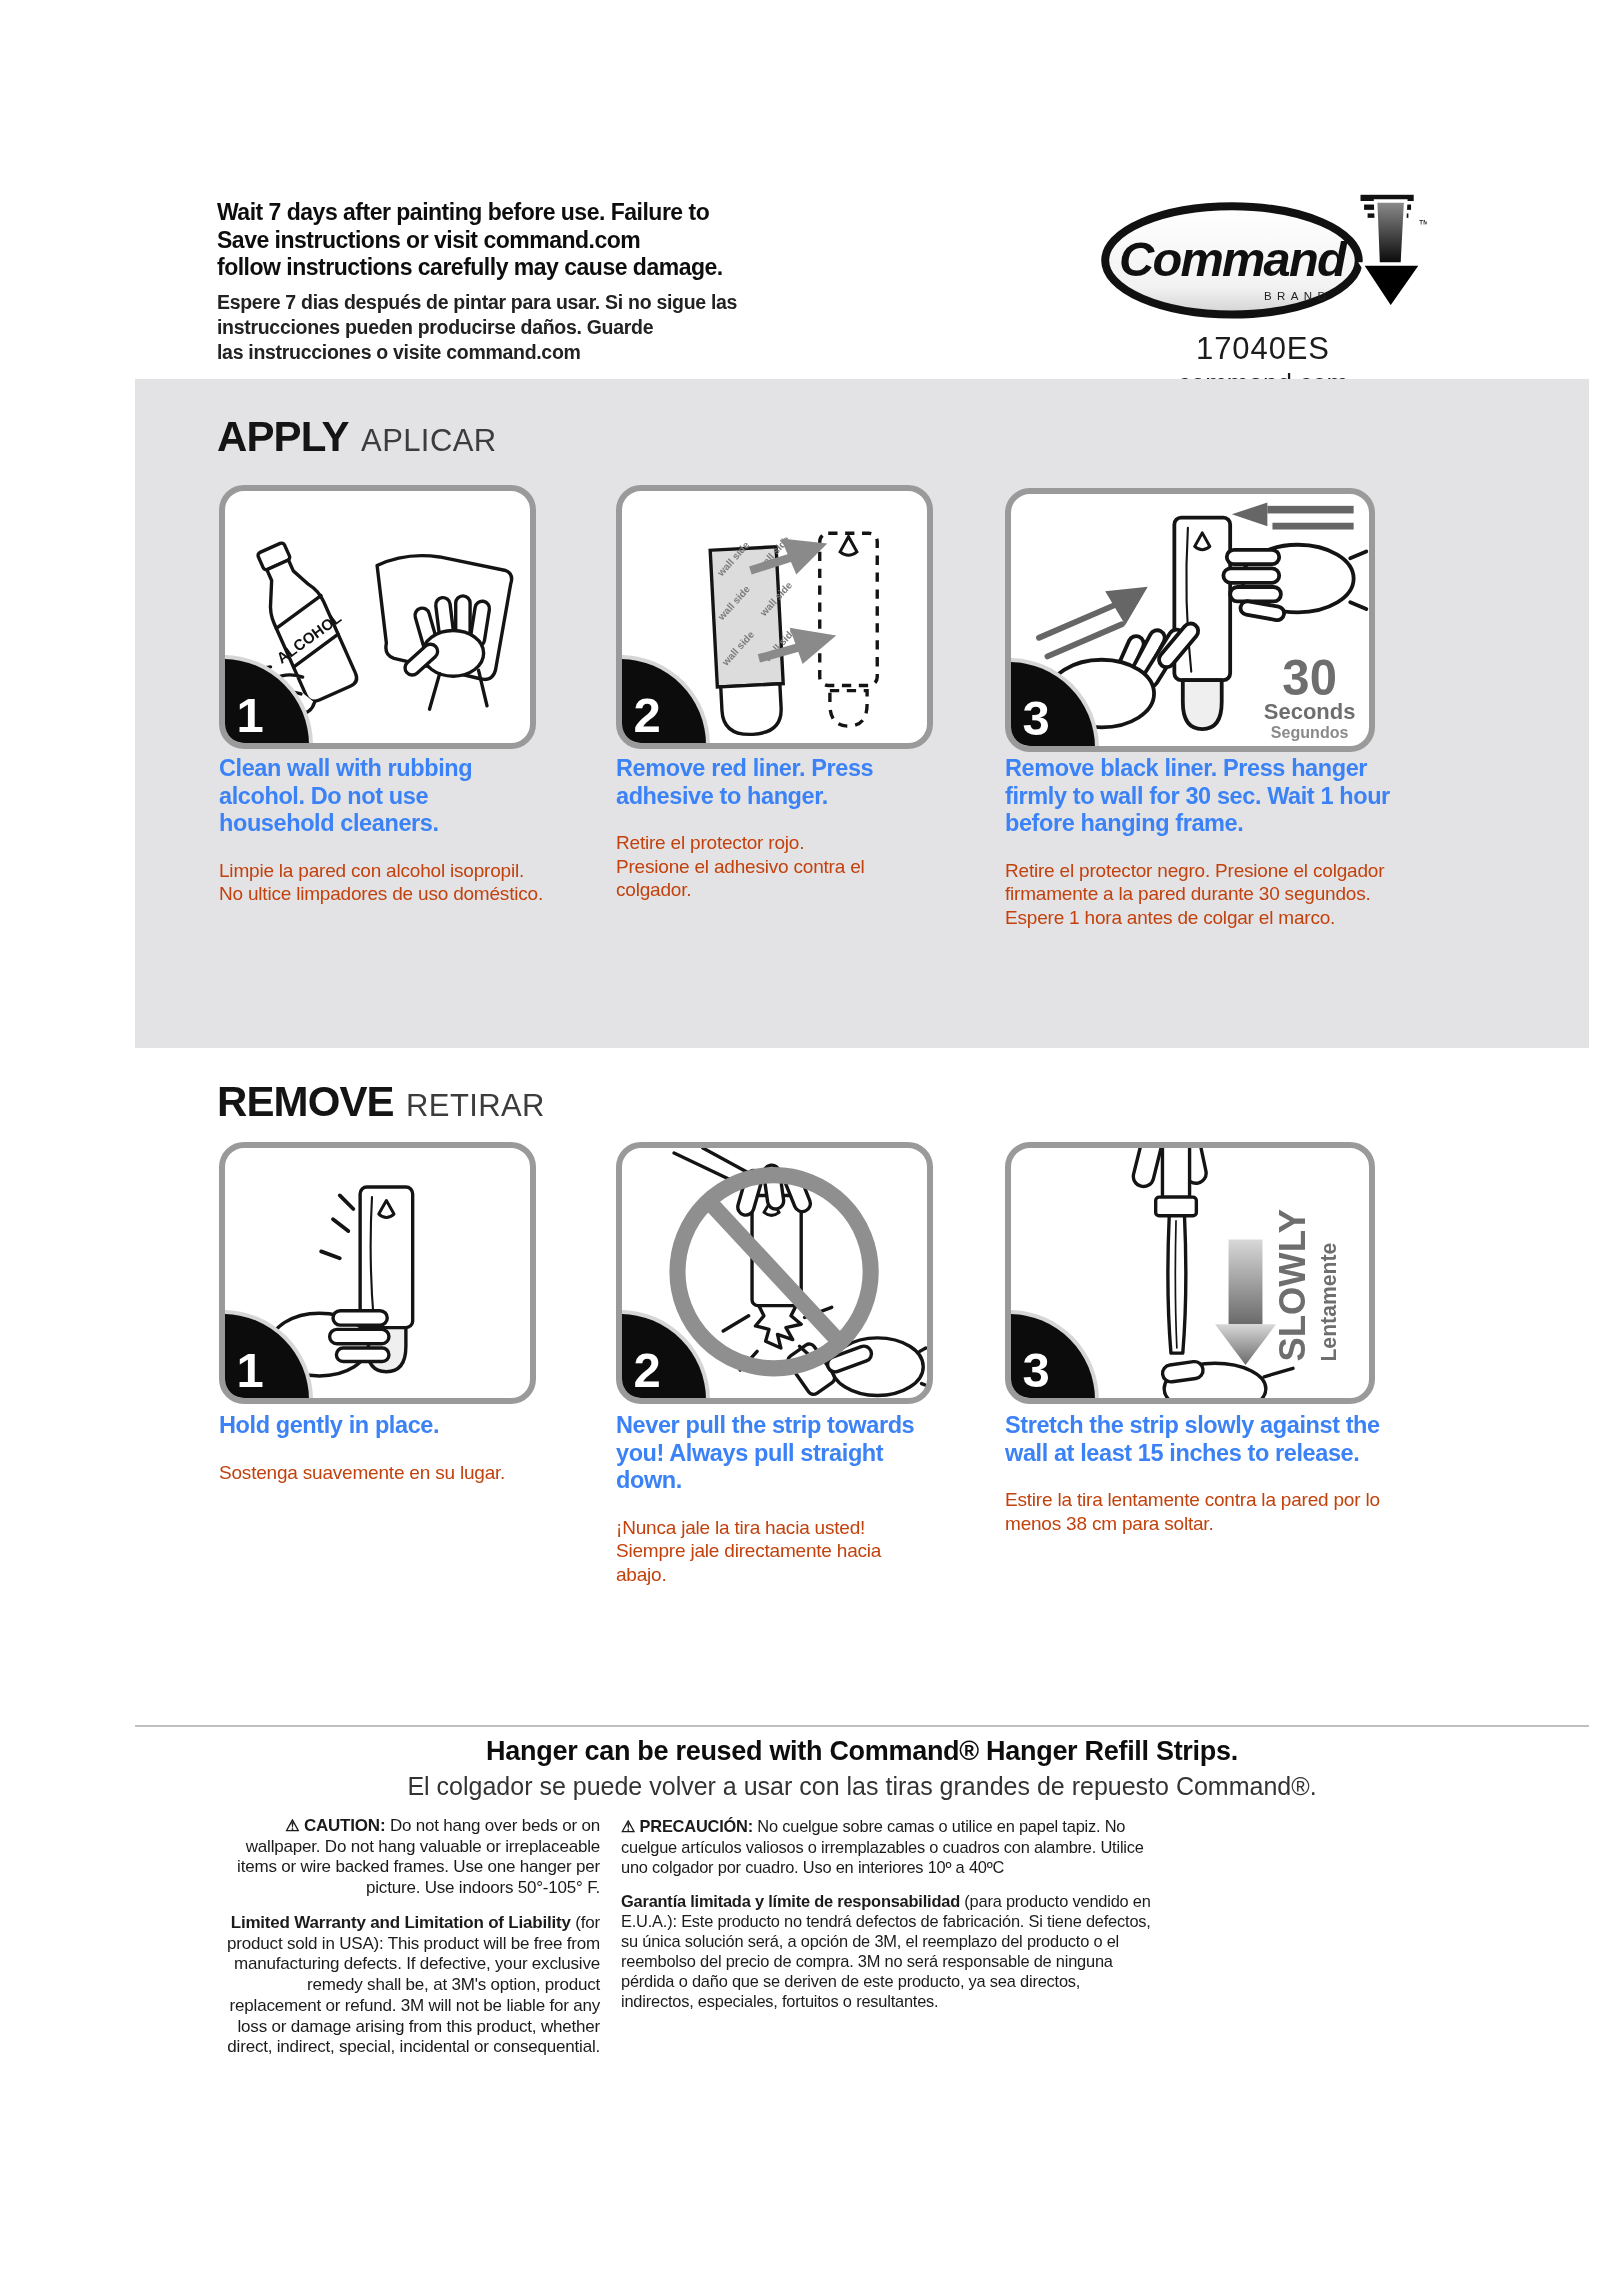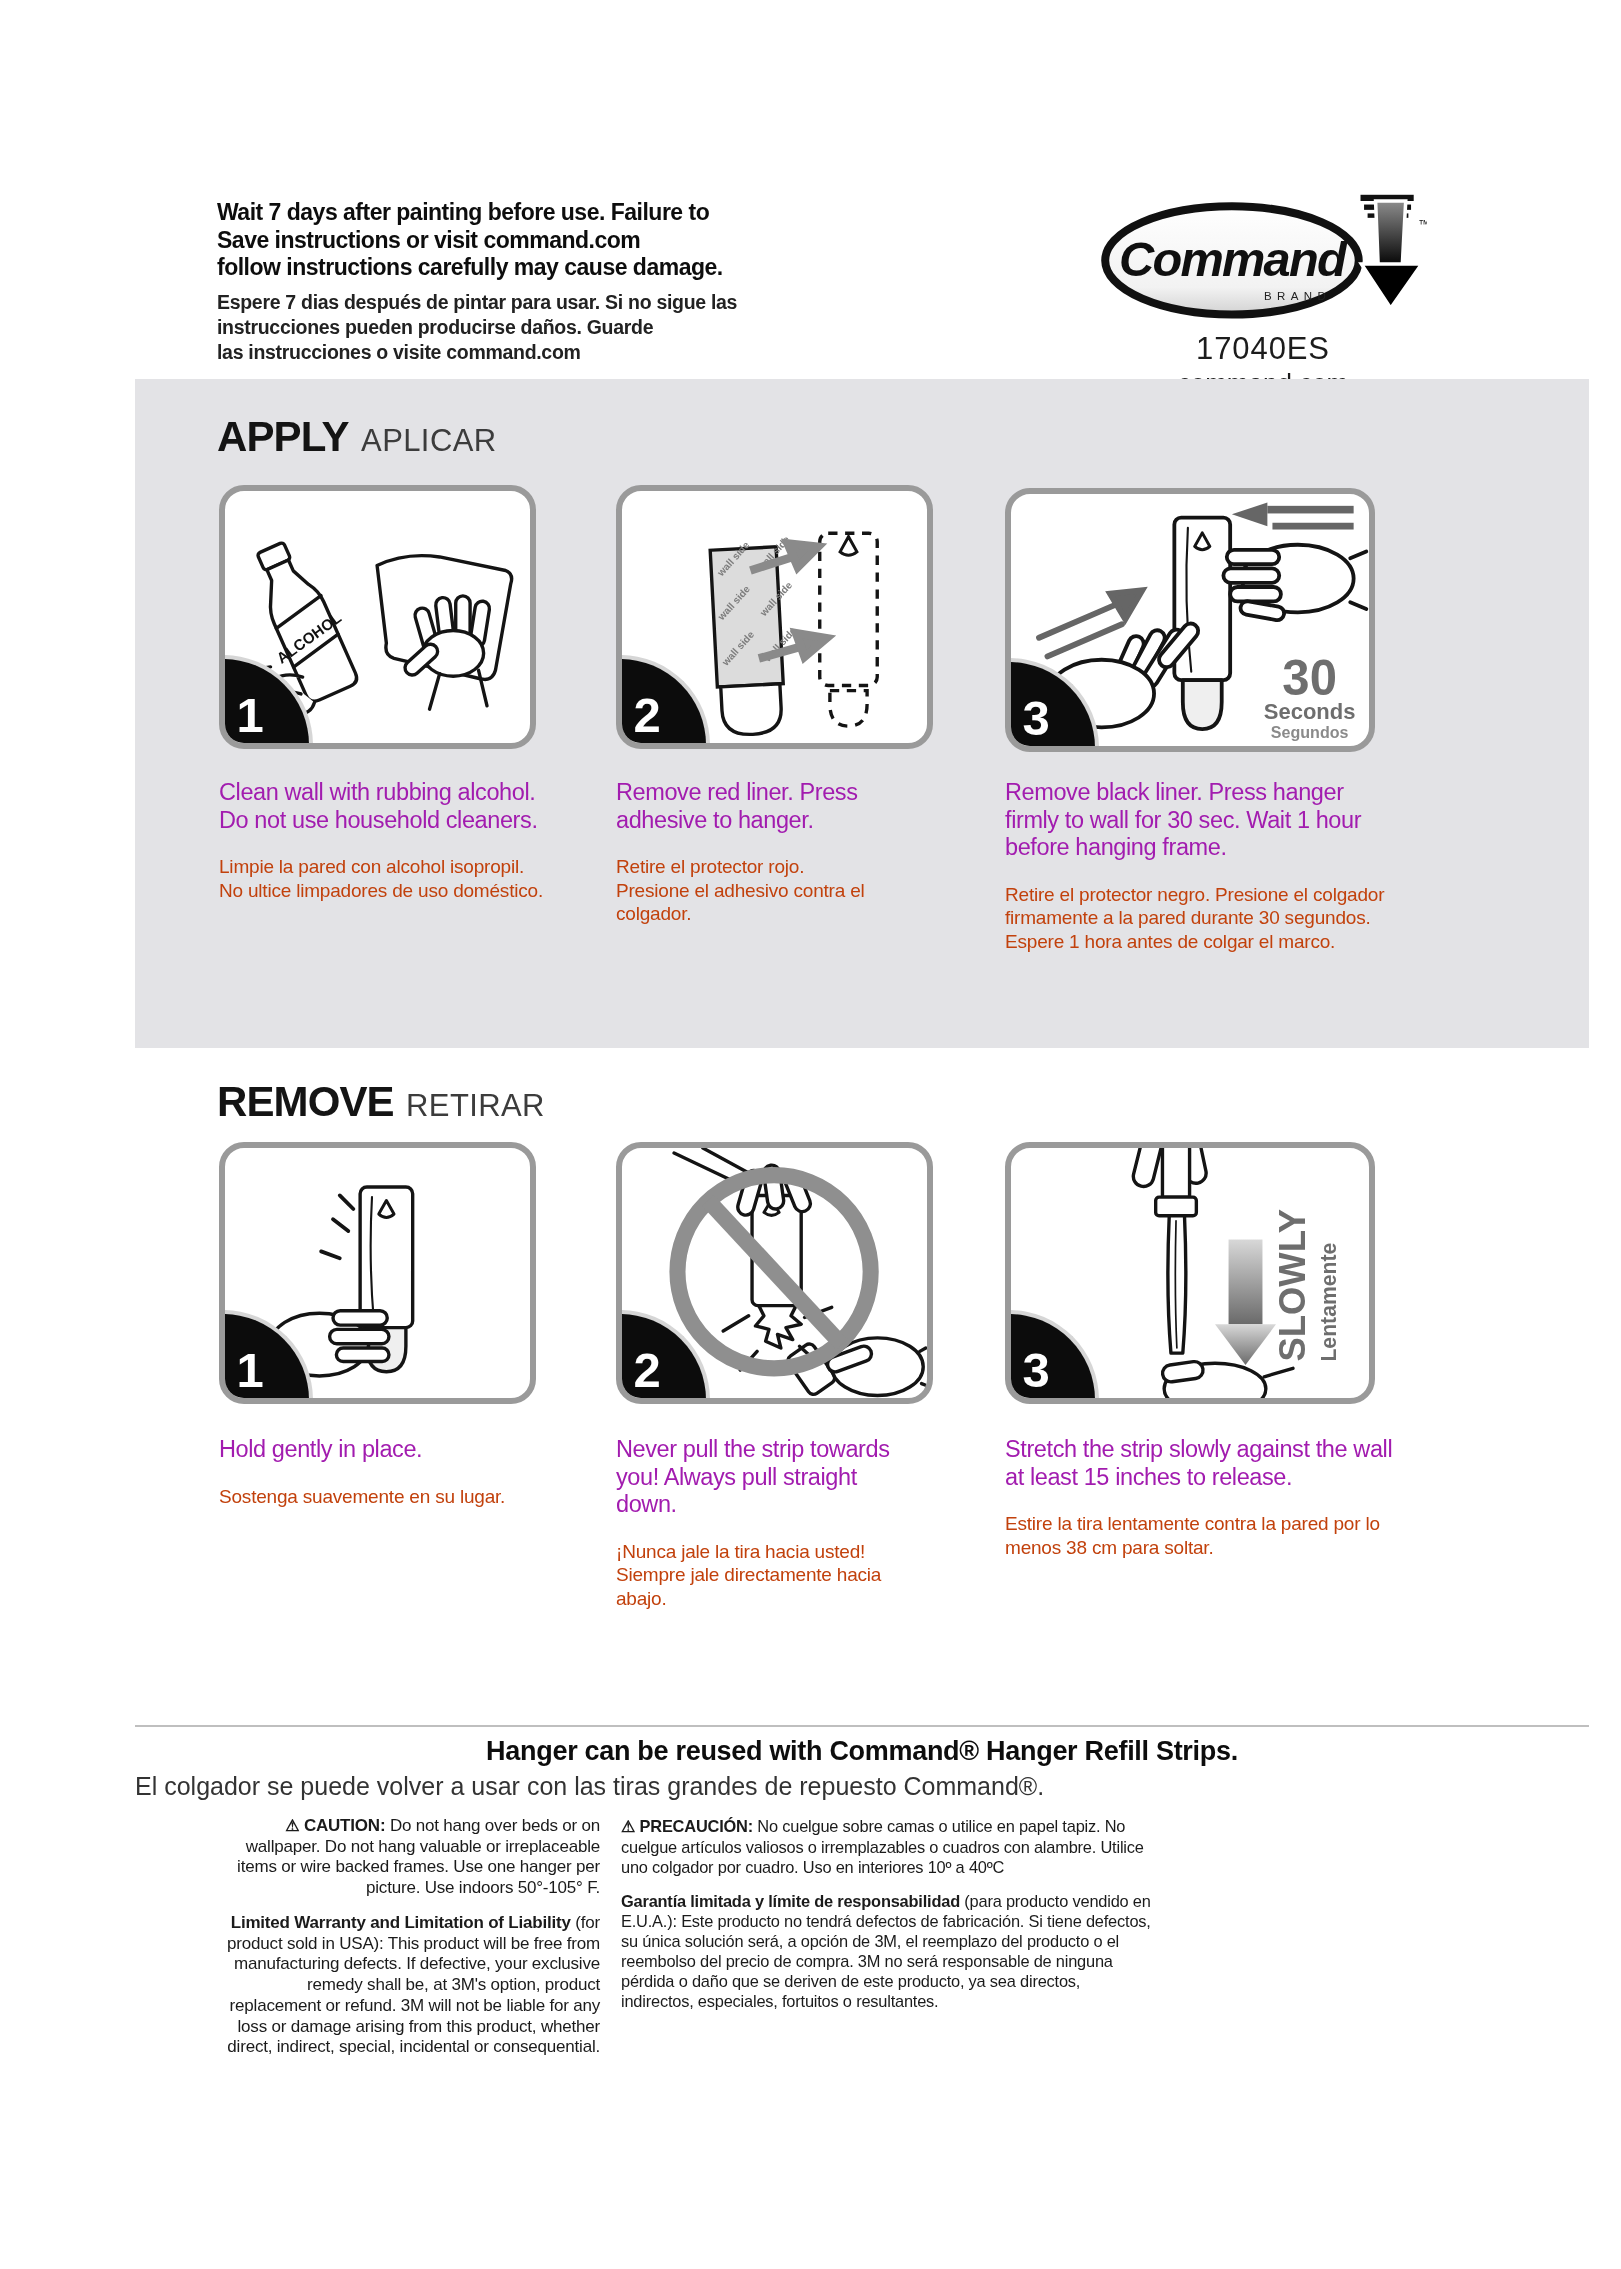--- a/index.html
+++ b/index.html
@@ -24,27 +24,27 @@
 
   
   .panel{position:absolute;background:#ffffff;border:6.2px solid #9a9a9a;border-radius:25px;
          overflow:hidden;box-sizing:border-box;}
   .panel svg{display:block;width:100%;height:100%;}
   .badge{position:absolute;left:-1.8px;bottom:-1.8px;width:90px;height:90px;background:#0c0c0c;
          border-top-right-radius:100%;border-top:4.4px solid #d6d6d6;border-right:4.4px solid #d6d6d6;box-sizing:border-box;}
   .badge span{position:absolute;left:13.3px;bottom:1.8px;color:#ffffff;font-size:49px;font-weight:bold;}
 
   
-  .cap-en{font-weight:normal;font-size:23.5px;line-height:1.18;letter-spacing:-0.4px;color:#a21caf;margin-top:24px;}
+  .cap-en{font-weight:bold;font-size:23.5px;line-height:1.18;letter-spacing:-0.4px;color:#3b82f6;}
   .cap-es{font-size:19px;line-height:1.22;letter-spacing:-0.2px;color:#c2410c;margin-top:21px;}
 
   
   .rule{background:#bfbfbf;height:1.8px;}
   .reuse-en{font-size:27px;font-weight:bold;letter-spacing:-0.3px;color:#0d0d0d;text-align:center;white-space:nowrap;}
-  .reuse-es{font-size:25px;color:#333;white-space:nowrap;}
+  .reuse-es{font-size:25px;color:#333;text-align:center;white-space:nowrap;}
   .fp{font-size:17px;line-height:1.22;color:#1b1b1b;letter-spacing:-0.2px;}
   .fp.small{font-size:16.4px;}
   .fp p{margin:0 0 14px 0;}
   .fp .b{font-weight:bold;}
   .warn{font-size:16px;font-weight:bold;}
   svg text{font-family:"Liberation Sans", sans-serif;}
 </style>
 </head>
 <body>
 

